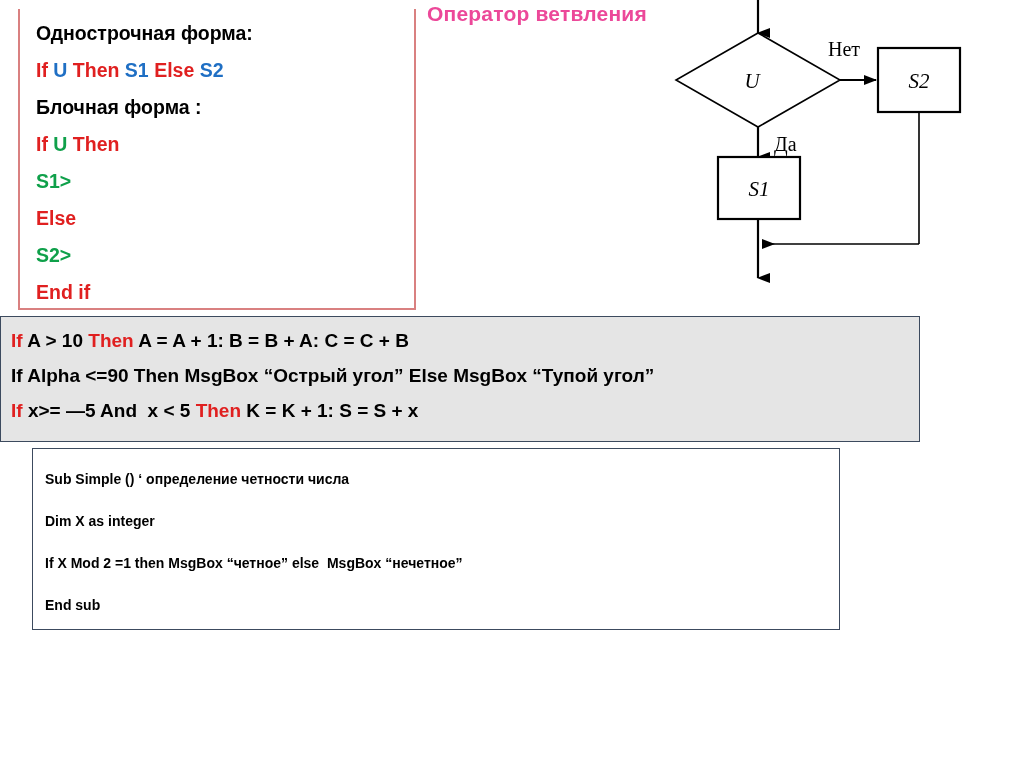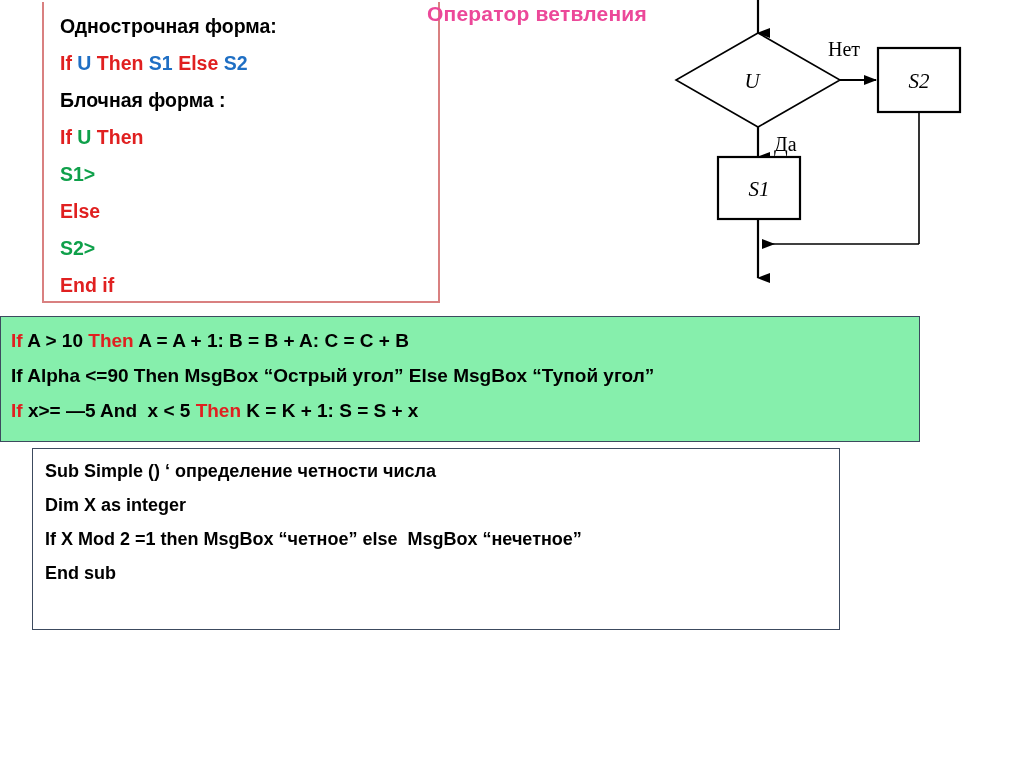--- a/index.html
+++ b/index.html
@@ -12,28 +12,27 @@
     height: 767px;
     position: relative;
     font-family: "Liberation Sans", sans-serif;
     overflow: hidden;
   }
 
   
   #syntax-box {
     position: absolute;
     left: 18px;
-    top: 2px;
+    top: 9px;
     width: 398px;
     height: 301px;
     border: 2px solid #d98080;
     border-top: none;
     box-sizing: border-box;
     background: #ffffff;
-    margin-left: 24px;
   }
   #syntax-lines {
     position: absolute;
     left: 16px;
     top: 6px;
     width: 370px;
   }
   .syn-line {
     font-size: 19.5px;
     font-weight: bold;
@@ -83,21 +82,21 @@
 
   
   #examples-box {
     position: absolute;
     left: 0px;
     top: 316px;
     width: 920px;
     height: 126px;
     border: 1.6px solid #3c4a5e;
     box-sizing: border-box;
-    background: #86efac;
+    background: #e5e5e5;
   }
   #examples-lines {
     position: absolute;
     left: 10px;
     top: 6px;
   }
   .ex-line {
     font-size: 19px;
     font-weight: bold;
     line-height: 35px;
@@ -115,25 +114,26 @@
     border: 1.6px solid #3c4a5e;
     box-sizing: border-box;
     background: #ffffff;
   }
   #sub-lines {
     position: absolute;
     left: 12px;
     top: 5px;
   }
   .sub-line {
-    font-size: 18px;
+    font-size: 14px;
     font-weight: bold;
     line-height: 34px;
     white-space: pre;
     color: #000000;
+    margin-top: 8px;
   }
 </style>
 </head>
 <body>
 
 <div id="syntax-box" style="border-color: rgb(217, 128, 128);">
   <div id="syntax-lines">
       <div class="syn-line"><span class="tok tok-black">Однострочная форма:</span></div>
       <div class="syn-line"><span class="tok tok-red">If </span><span class="tok tok-blue">U </span><span class="tok tok-red">Then </span><span class="tok tok-blue">S1 </span><span class="tok tok-red">Else </span><span class="tok tok-blue">S2</span></div>
       <div class="syn-line"><span class="tok tok-black">Блочная форма :</span></div>

